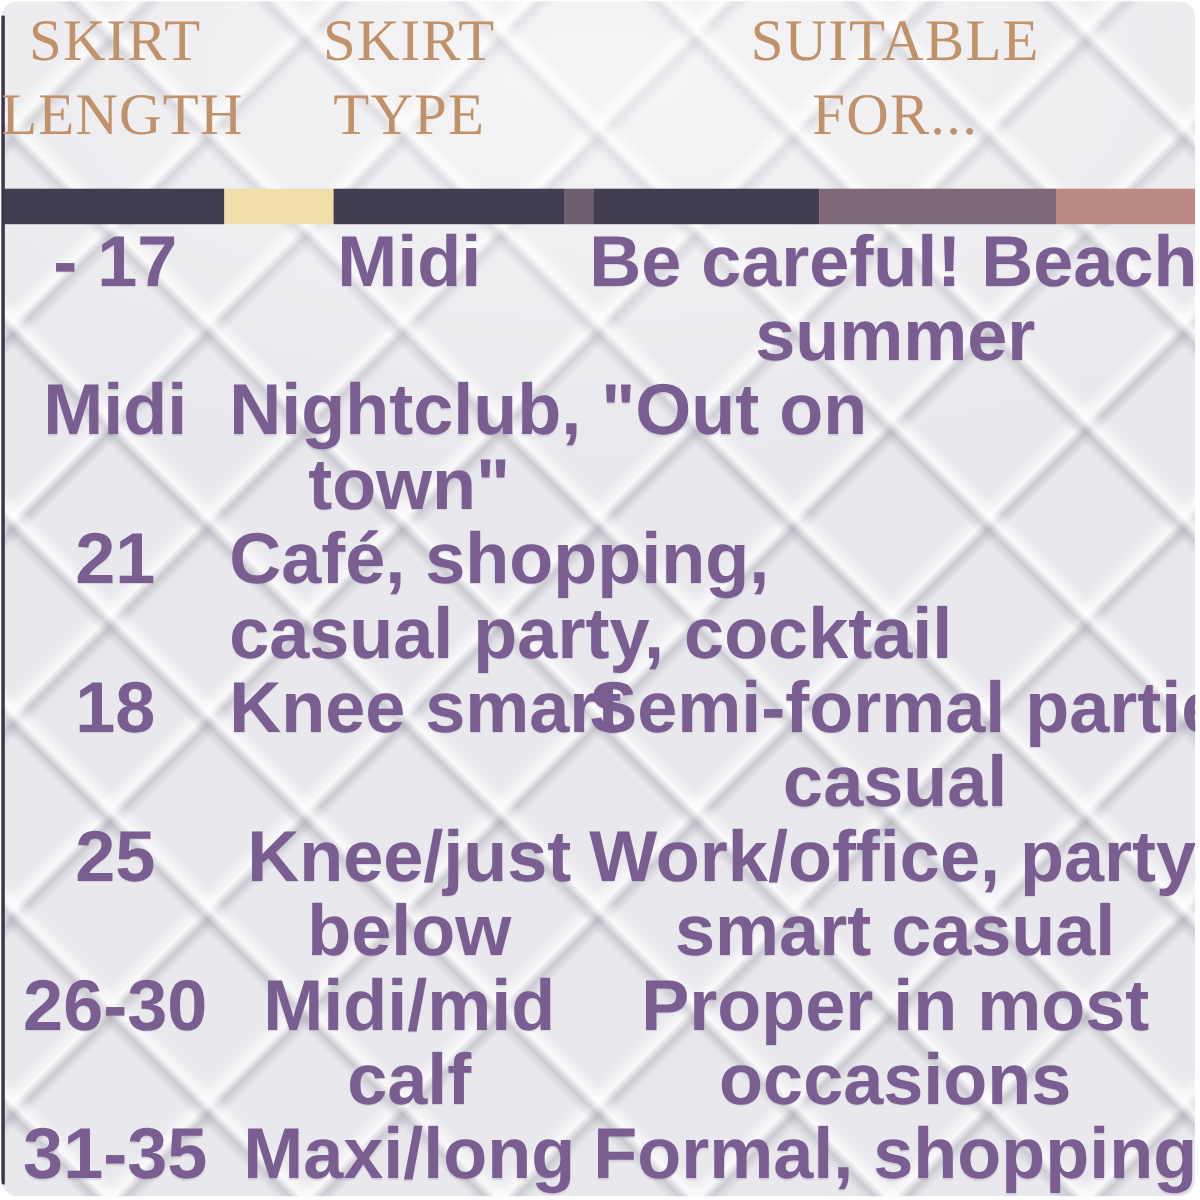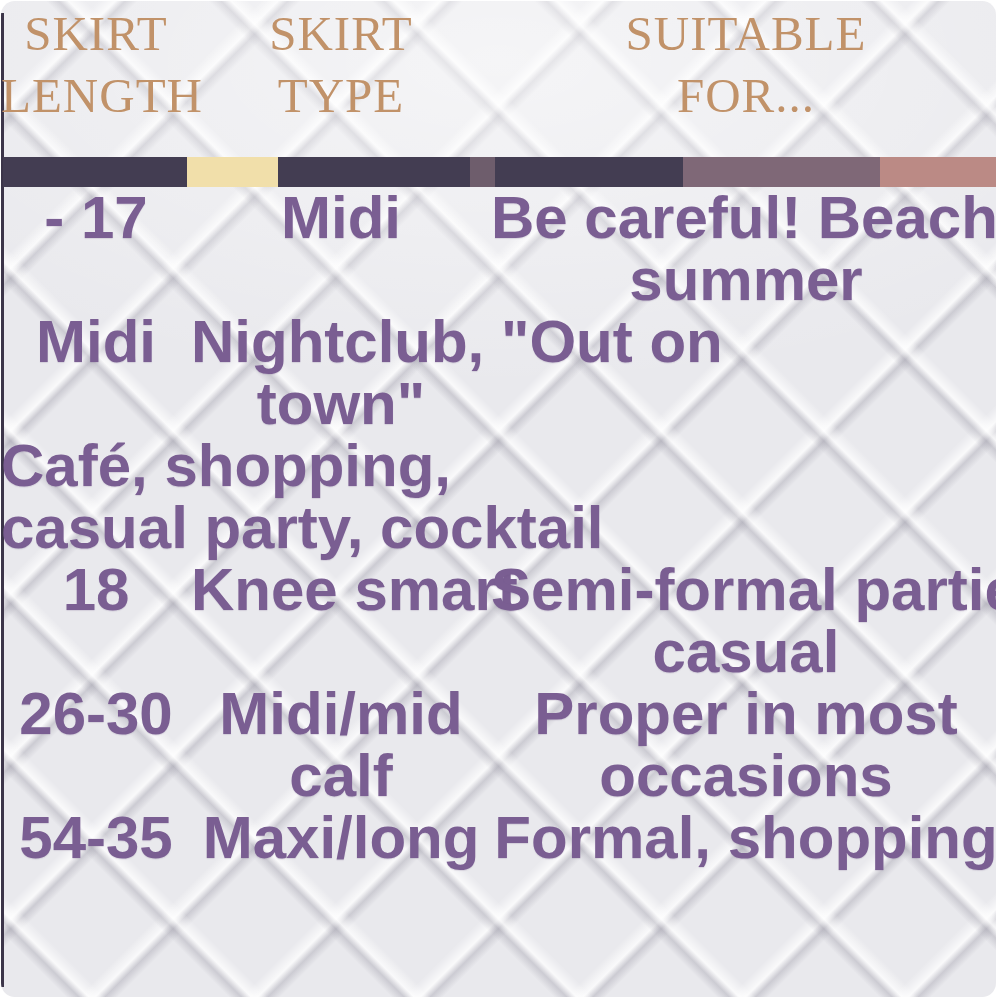--- a/index.html
+++ b/index.html
@@ -92,40 +92,48 @@
 summer</div>
     </div>
 
     <div class="row">
       <div class="cell">Midi</div>
       <div class="cell">Nightclub, "Out on
 town"</div>
     </div>
 
     <div class="row">
+      <div class="cell">21</div>
       <div class="cell">Café, shopping,
 casual party, cocktail</div>
     </div>
 
     <div class="row">
       <div class="cell">18</div>
       <div class="cell">Knee smart</div>
       <div class="cell">Semi-formal parties,
 casual</div>
     </div>
 
+    <div class="row">
+      <div class="cell">25</div>
+      <div class="cell">Knee/just
+below</div>
+      <div class="cell">Work/office, party,
+smart casual</div>
+    </div>
 
     <div class="row">
       <div class="cell">26-30</div>
       <div class="cell">Midi/mid
 calf</div>
       <div class="cell">Proper in most
 occasions</div>
     </div>
 
     <div class="row">
-      <div class="cell">54-35</div>
+      <div class="cell">31-35</div>
       <div class="cell">Maxi/long</div>
       <div class="cell">Formal, shopping</div>
     </div>
 
   </div>
 </div>
 
 </body></html>

